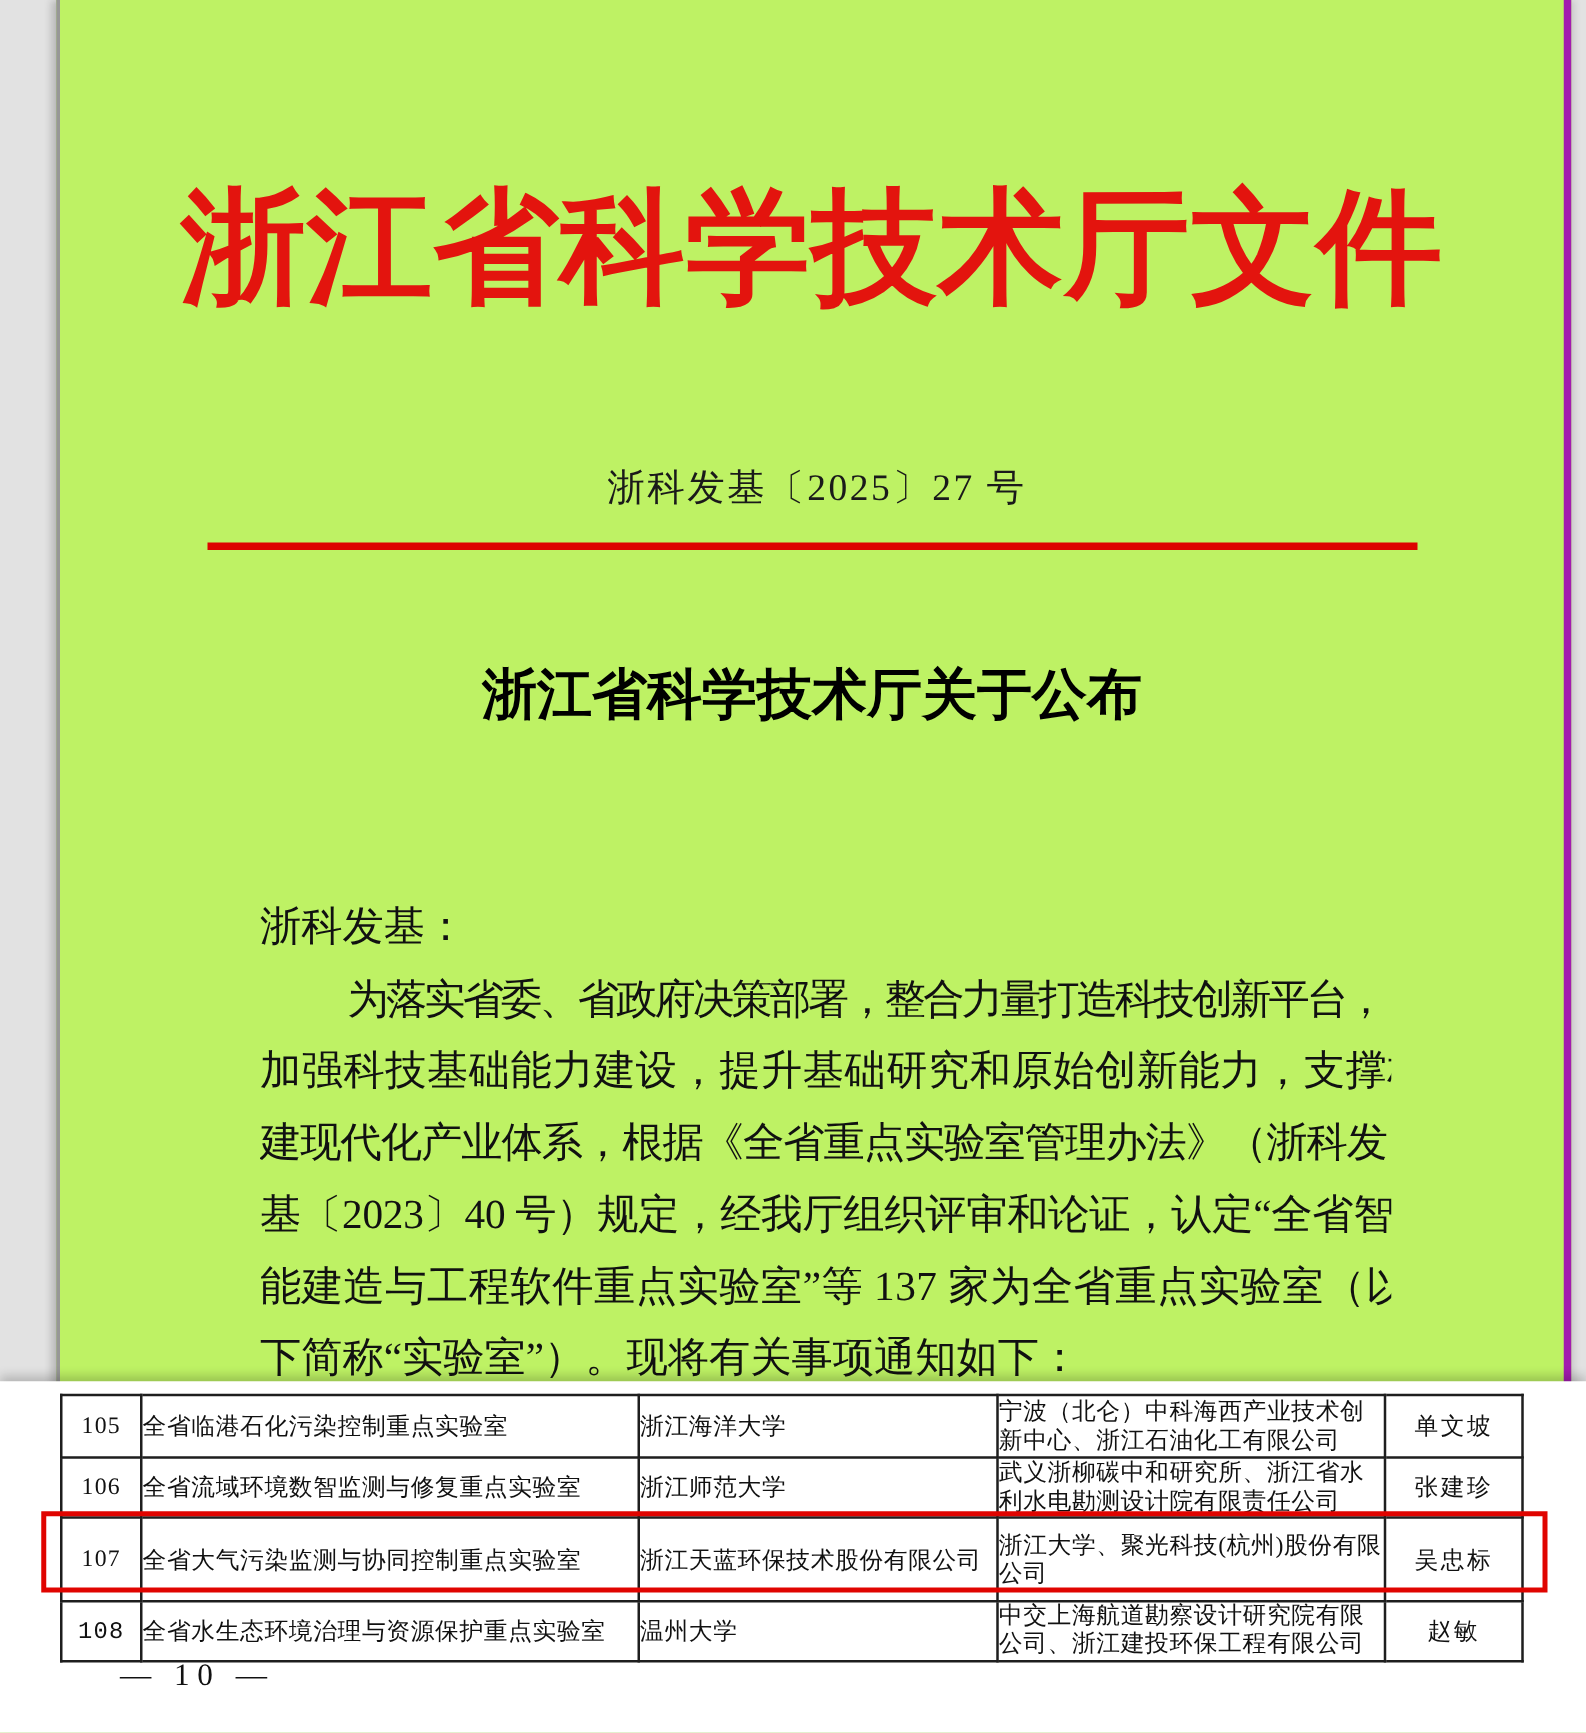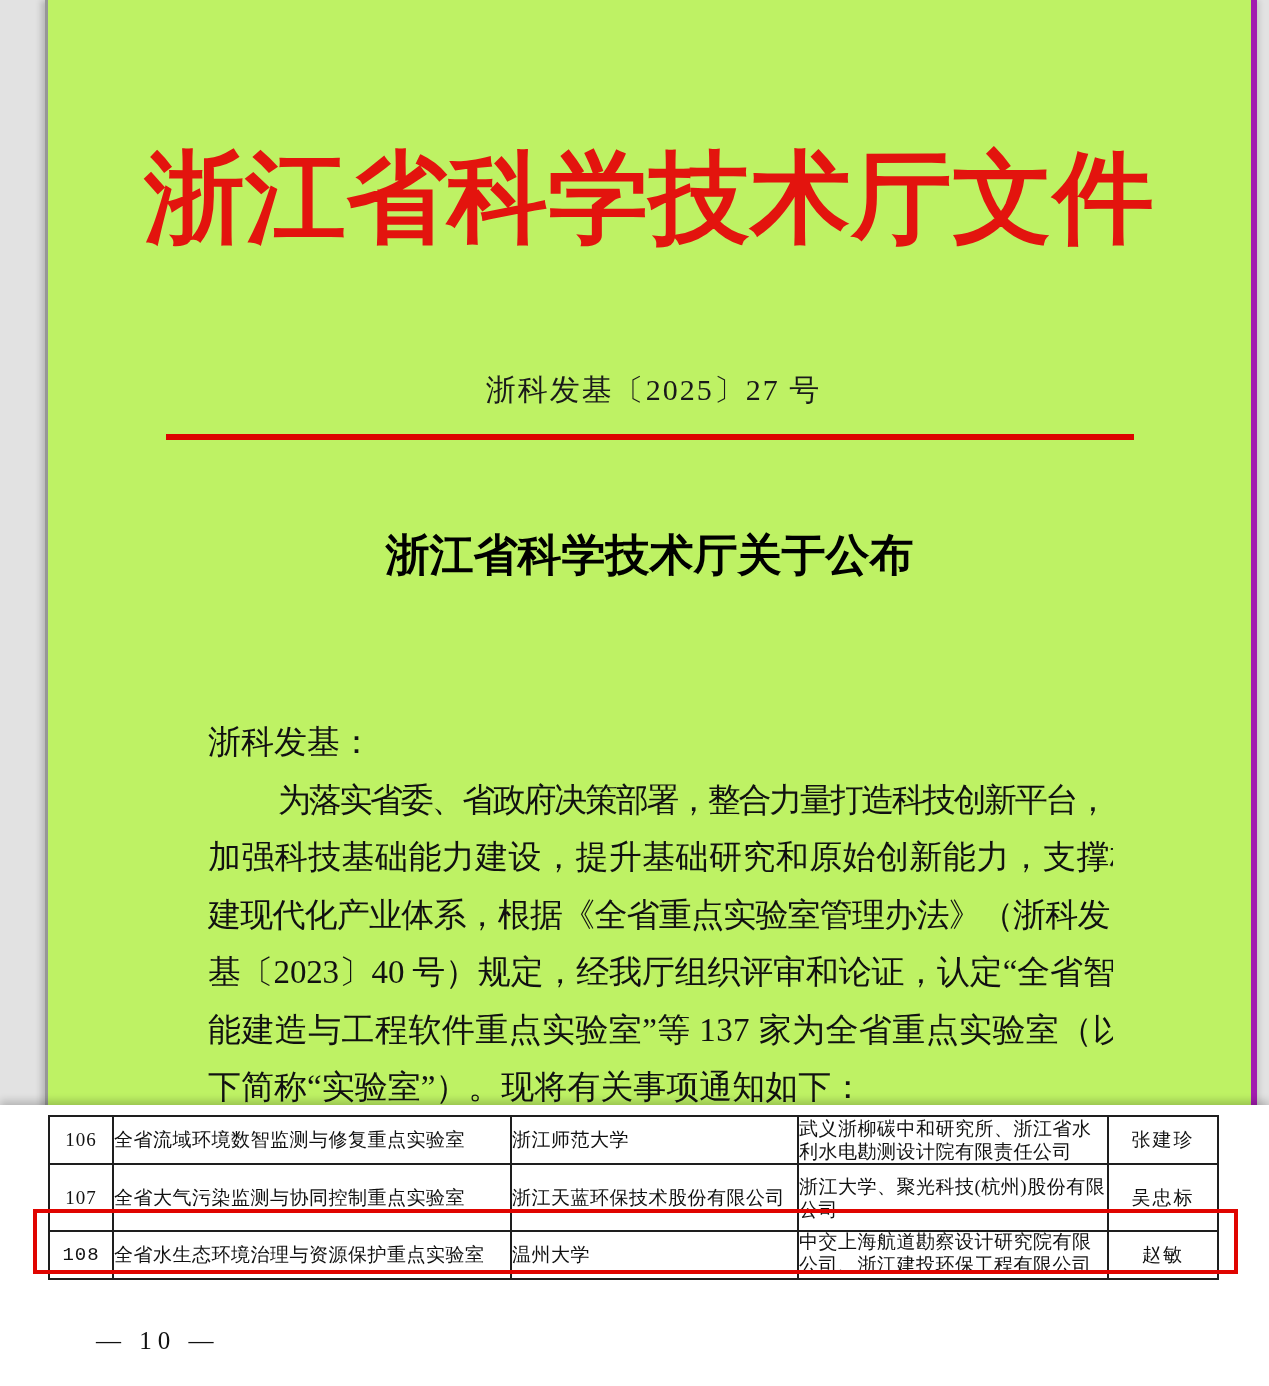--- a/index.html
+++ b/index.html
@@ -138,20 +138,27 @@
 
     <table class="results">
       <colgroup>
         <col class="c-no">
           <col class="c-lab">
           <col class="c-host">
           <col class="c-partners">
           <col class="c-director">
       </colgroup>
       <tbody>
+        <tr class="r1">
+          <td class="no">105</td>
+          <td class="lab">全省临港石化污染控制重点实验室</td>
+          <td class="host">浙江海洋大学</td>
+          <td class="partners">宁波（北仑）中科海西产业技术创新中心、浙江石油化工有限公司</td>
+          <td class="director">单文坡</td>
+        </tr>
         <tr class="r2">
           <td class="no">106</td>
           <td class="lab">全省流域环境数智监测与修复重点实验室</td>
           <td class="host">浙江师范大学</td>
           <td class="partners">武义浙柳碳中和研究所、浙江省水利水电勘测设计院有限责任公司</td>
           <td class="director">张建珍</td>
         </tr>
         <tr class="r3">
           <td class="no">107</td>
           <td class="lab">全省大气污染监测与协同控制重点实验室</td>

